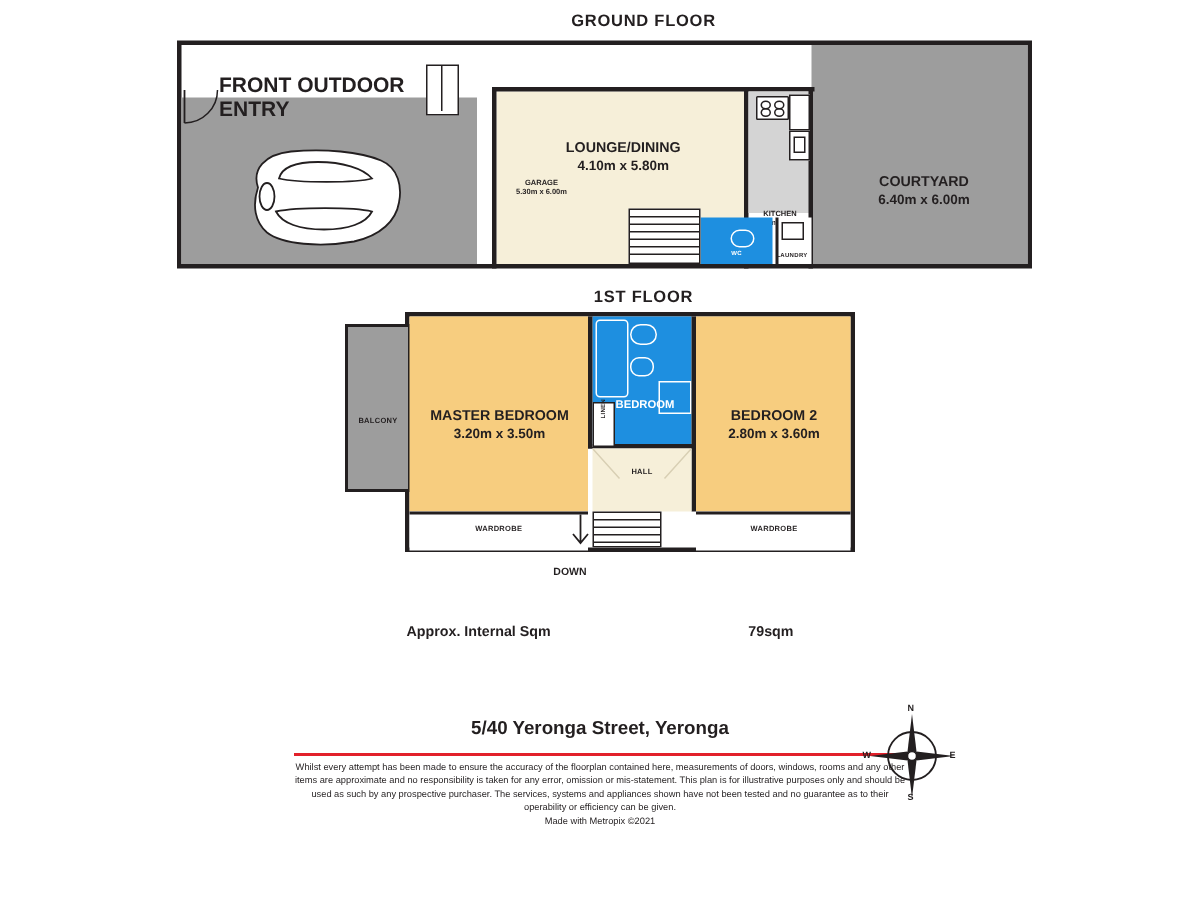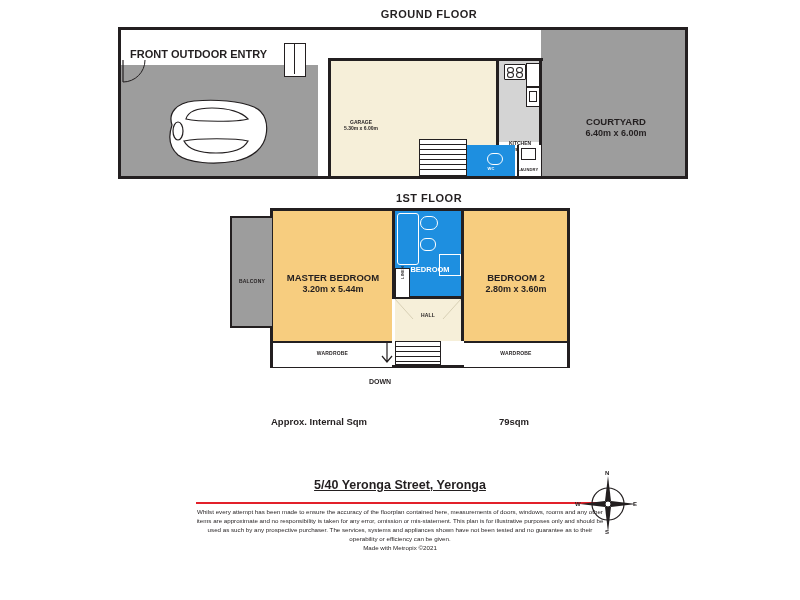--- a/index.html
+++ b/index.html
@@ -96,21 +96,20 @@
   }
   .summary-row .lbl { display: inline-block; width: 150px; text-align: left; }
   .summary-row .val { display: inline-block; width: 80px; text-align: right; margin-left: 28px; }
 
   #address {
     left: 0; top: 478px; width: 800px;
     text-align: center;
     font-size: 12.5px;
     font-weight: bold;
     color: #231f20;
-    text-decoration: underline;
   }
   #red-rule {
     left: 196px; top: 502px; width: 408px; height: 2px;
     background: #e2202a;
   }
   #disclaimer {
     left: 196px; top: 508px; width: 408px;
     text-align: center;
     font-size: 6.2px;
     line-height: 1.45;
@@ -171,41 +170,45 @@
   <div class="abs" style="left:403px; top:121px; width:13px; height:10px; border:1px solid #231f20;"></div>
 
   <div class="stair-box" style="left:301px; top:112px; width:48px; height:37px;"></div>
   <div class="stair-step" style="left:302px; top:117px; width:46px;"></div>
   <div class="stair-step" style="left:302px; top:122px; width:46px;"></div>
   <div class="stair-step" style="left:302px; top:127px; width:46px;"></div>
   <div class="stair-step" style="left:302px; top:132px; width:46px;"></div>
   <div class="stair-step" style="left:302px; top:137px; width:46px;"></div>
   <div class="stair-step" style="left:302px; top:142px; width:46px;"></div>
 
+  <div class="room-label" style="left:225px; top:66px; width:145px;">
+    <span>LOUNGE/DINING</span>
+    <span class="dims">4.10m  x  5.80m</span>
+  </div>
 
   <div class="room-label" style="left:443px; top:89px; width:110px;">
     <span>COURTYARD</span>
     <span class="dims">6.40m  x  6.00m</span>
   </div>
 
   <div class="tiny-label" style="left:212px; top:92px; width:62px;">
     <span>GARAGE</span><br>
     <span>5.30m  x  6.00m</span>
   </div>
 
   <svg class="abs" style="left:36px; top:68px;" width="120" height="75" viewBox="0 0 120 75">
     <g fill="#ffffff" stroke="#231f20" stroke-width="1.2">
       <path d="M18 30 C14 18, 22 8, 40 6 C62 4, 86 6, 100 12 C112 17, 114 30, 112 40 C110 52, 100 62, 82 66 C60 70, 34 68, 24 60 C16 53, 14 42, 18 30 Z"></path>
       <path d="M32 24 C34 16, 44 13, 58 13 C74 13, 88 17, 94 24 C84 27, 44 27, 32 24 Z"></path>
       <path d="M30 46 C34 54, 46 58, 62 58 C78 58, 90 54, 94 46 C82 43, 44 43, 30 46 Z"></path>
       <ellipse cx="24" cy="36" rx="5" ry="9"></ellipse>
     </g>
   </svg>
 
-  <div class="abs" style="left:12px; top:21px; width:170px; font-size:11px; font-weight:bold;">FRONT OUTDOOR ENTRY</div>
+  <div class="abs" style="left:28px; top:21px; width:170px; font-size:14px; font-weight:bold;">FRONT OUTDOOR ENTRY</div>
 
   <svg class="abs" style="left:3px; top:31px;" width="30" height="26" viewBox="0 0 30 26">
     <path d="M2 2 L2 24" stroke="#231f20" stroke-width="1.2" fill="none"></path>
     <path d="M2 24 A22 22 0 0 0 24 2" stroke="#231f20" stroke-width="1" fill="none"></path>
   </svg>
 
   <div class="abs" style="left:166px; top:16px; width:20px; height:32px; border:1px solid #231f20; background:#fff;"></div>
   <div class="thin-line" style="left:176px; top:17px; width:1px; height:30px;"></div>
 </div>
 
@@ -214,21 +217,21 @@
 <div class="abs" id="first-plan" style="left:230px; top:208px; width:340px; height:160px;">
 
   <div class="outer-wall" style="left:40px; top:0; width:300px; height:160px;"></div>
 
   <div class="abs grey-fill" style="left:0; top:8px; width:44px; height:112px; border:2px solid #231f20; box-sizing:border-box;"></div>
   <div class="micro-label" style="left:0; top:70px; width:44px; font-size:5px;">BALCONY</div>
 
   <div class="abs tan-fill" style="left:43px; top:3px; width:119px; height:130px;"></div>
   <div class="room-label" style="left:46px; top:64px; width:114px;">
     <span>MASTER BEDROOM</span>
-    <span class="dims">3.20m  x  5.44m</span>
+    <span class="dims">3.20m  x  3.50m</span>
   </div>
 
   <div class="abs blue-fill" style="left:165px; top:3px; width:66px; height:85px;"></div>
   <div class="room-label" style="left:170px; top:57px; width:60px; color:#ffffff; font-size:7.5px;">BEDROOM</div>
 
   <div class="abs" style="left:167px; top:5px; width:20px; height:50px; border:1px solid #ffffff; border-radius:3px;"></div>
 
   <div class="abs" style="left:190px; top:8px; width:16px; height:12px; border:1px solid #ffffff; border-radius:7px;"></div>
 
   <div class="abs" style="left:190px; top:30px; width:14px; height:11px; border:1px solid #ffffff; border-radius:6px;"></div>

